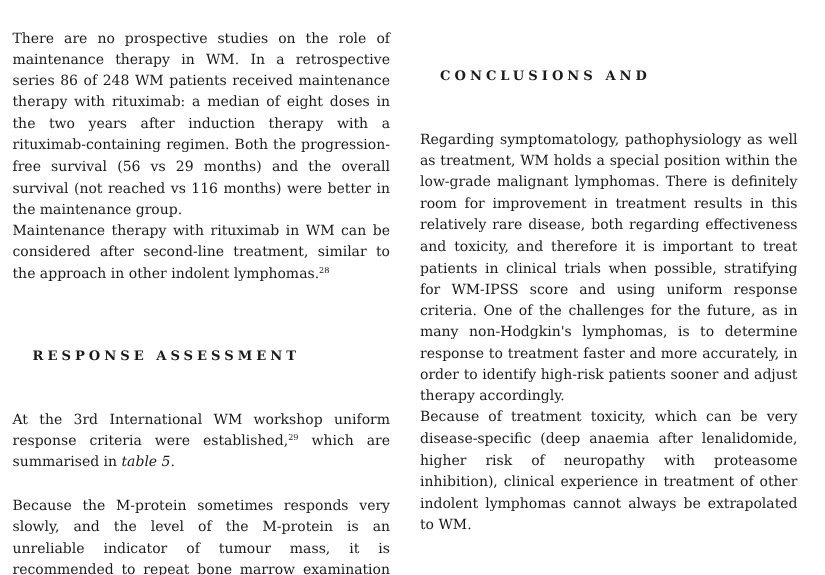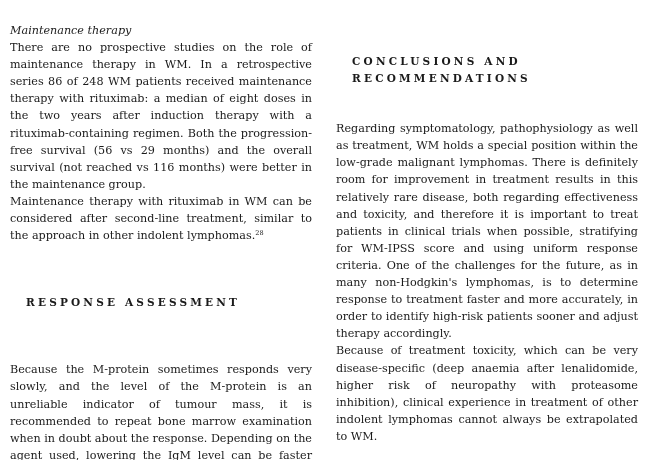--- a/index.html
+++ b/index.html
@@ -12,36 +12,35 @@
   .subhead { font-style: italic; margin: 0; }
   .heading { font-weight: bold; letter-spacing: 3.2px; font-size: 10.5px; margin: 16px; text-transform: uppercase; }
   sup { font-size: 6.5px; line-height: 0; vertical-align: 4px; }
   .gap-lg { height: 34px; }
   .gap-md { height: 17px; }
 </style>
 </head>
 <body>
 
 <div class="col left">
-  <p class="subhead">Maintenance therapy</p>
   <p>There are no prospective studies on the role of maintenance therapy in WM. In a retrospective series 86 of 248 WM patients received maintenance therapy with rituximab: a median of eight doses in the two years after induction therapy with a rituximab-containing regimen. Both the progression-free survival (56 vs 29 months) and the overall survival (not reached vs 116 months) were better in the maintenance group.</p>
   <p><span>Maintenance therapy with rituximab in WM can be considered after second-line treatment, similar to the approach in other indolent lymphomas.</span><sup>28</sup></p>
 
   <div class="gap-lg"></div>
   <h2 class="heading">Response assessment</h2>
   <div class="gap-md"></div>
 
+  <p><span>At the 3rd International WM workshop uniform response criteria were established,</span><sup>29</sup><span> which are summarised in </span><i>table 5</i><span>.</span></p>
   <div class="gap-md"></div>
   <p>Because the M-protein sometimes responds very slowly, and the level of the M-protein is an unreliable indicator of tumour mass, it is recommended to repeat bone marrow examination when in doubt about the response. Depending on the agent used, lowering the IgM level can be faster (purine analogues, proteasome inhibition)</p>
 </div>
 
 <div class="col right">
 
   <div class="gap-lg"></div>
   <h2 class="heading">
     <span>Conclusions and</span><br>
-    <span>recommendations</span>
   </h2>
   <div class="gap-md"></div>
 
   <p>Regarding symptomatology, pathophysiology as well as treatment, WM holds a special position within the low-grade malignant lymphomas. There is definitely room for improvement in treatment results in this relatively rare disease, both regarding effectiveness and toxicity, and therefore it is important to treat patients in clinical trials when possible, stratifying for WM-IPSS score and using uniform response criteria. One of the challenges for the future, as in many non-Hodgkin's lymphomas, is to determine response to treatment faster and more accurately, in order to identify high-risk patients sooner and adjust therapy accordingly.</p>
   <p><span>Because of treatment toxicity, which can be very disease-specific (deep anaemia after lenalidomide, higher risk of neuropathy with proteasome inhibition), clinical experience in treatment of other indolent lymphomas cannot always be extrapolated to WM.</span></p>
 </div>
 
 </body></html>

